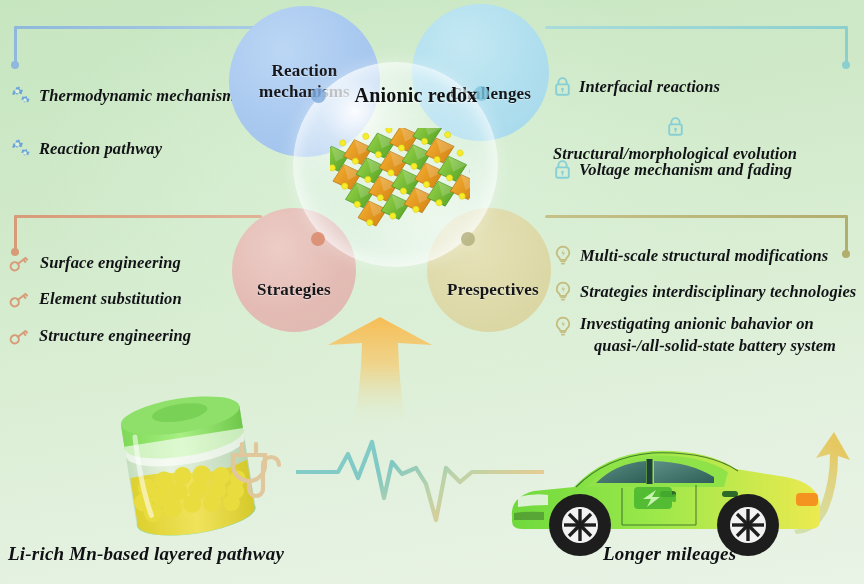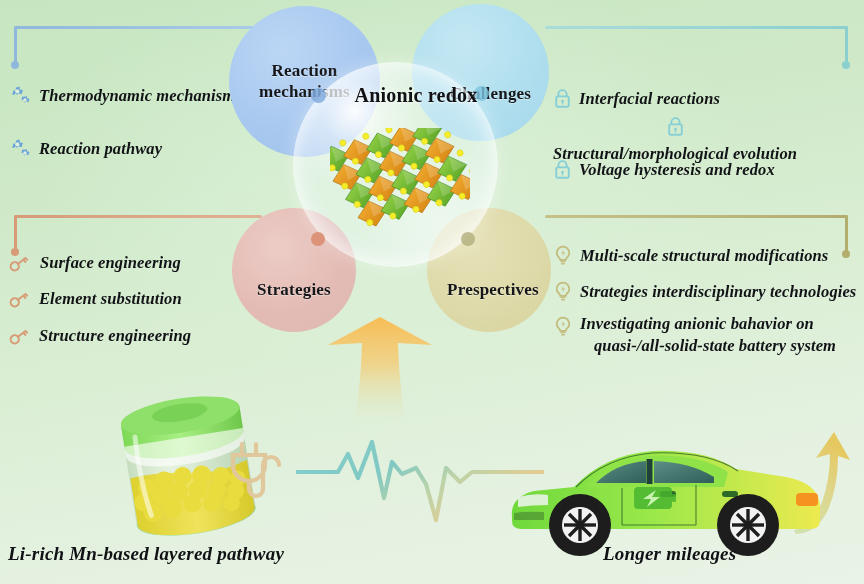--- a/index.html
+++ b/index.html
@@ -233,21 +233,21 @@
       <g fill="#6aa3d8">
         <path d="M8 2.2l1.5.4.9-1.2 1.5.9-.4 1.5 1.1 1.1 1.5-.4.9 1.5-1.2.9.4 1.5-1.5.9-1.1-1.1-1.5.4-.9 1.2-1.5-.9.4-1.5L6.5 9.6 5 10l-.9-1.5 1.2-.9L4.9 6.1 6.4 5.2l1.1 1.1z"></path>
         <circle cx="9.3" cy="6.3" r="2.1" fill="#dff0dc"></circle>
         <path d="M16 11.6l1.2.3.7-1 1.2.7-.3 1.2.9.9 1.2-.3.7 1.2-1 .7.3 1.2-1.2.7-.9-.9-1.2.3-.7 1-1.2-.7.3-1.2-.9-.9-1.2.3-.7-1.2 1-.7-.3-1.2 1.2-.7.9.9z"></path>
         <circle cx="17" cy="15" r="1.7" fill="#dff0dc"></circle>
       </g>
     </svg>
     <span class="txt">Reaction pathway</span>
   </div>
 
-  <div class="row" style="left:553px;top:88px;text-align:center;">
+  <div class="row" style="left:553px;top:76px;text-align:center;">
     <svg class="ico" width="19" height="21" viewBox="0 0 19 21">
       <path d="M5.4 8.6V6.2a4.1 4.1 0 018.2 0v2.4" fill="none" stroke="#86cfd6" stroke-width="1.9"></path>
       <rect x="3.2" y="8.4" width="12.6" height="10.4" rx="1.8" fill="none" stroke="#86cfd6" stroke-width="1.9"></rect>
       <circle cx="9.5" cy="13" r="1.3" fill="#86cfd6"></circle>
       <rect x="8.8" y="13.4" width="1.4" height="3" fill="#86cfd6"></rect>
     </svg>
     <span class="txt">Interfacial reactions</span>
   </div>
   <div class="row" style="left:553px;top:116px;flex-direction:column;">
     <svg class="ico" width="19" height="21" viewBox="0 0 19 21">
@@ -258,21 +258,21 @@
     </svg>
     <span class="txt">Structural/morphological evolution</span>
   </div>
   <div class="row" style="left:553px;top:159px;">
     <svg class="ico" width="19" height="21" viewBox="0 0 19 21">
       <path d="M5.4 8.6V6.2a4.1 4.1 0 018.2 0v2.4" fill="none" stroke="#86cfd6" stroke-width="1.9"></path>
       <rect x="3.2" y="8.4" width="12.6" height="10.4" rx="1.8" fill="none" stroke="#86cfd6" stroke-width="1.9"></rect>
       <circle cx="9.5" cy="13" r="1.3" fill="#86cfd6"></circle>
       <rect x="8.8" y="13.4" width="1.4" height="3" fill="#86cfd6"></rect>
     </svg>
-    <span class="txt">Voltage hysteresis and redox</span>
+    <span class="txt">Voltage mechanism and fading</span>
   </div>
 
   <div class="row" style="left:8px;top:252px;gap:8px;">
     <svg class="ico" width="24" height="22" viewBox="0 0 24 22">
       <g transform="rotate(-38 11 11)">
         <circle cx="5.6" cy="11" r="4.1" fill="none" stroke="#d79b77" stroke-width="2"></circle>
         <rect x="9" y="10" width="11" height="2" fill="#d79b77"></rect>
         <rect x="15.6" y="11.4" width="2" height="3.6" fill="#d79b77"></rect>
         <rect x="18.4" y="11.4" width="2" height="2.7" fill="#d79b77"></rect>
       </g>

